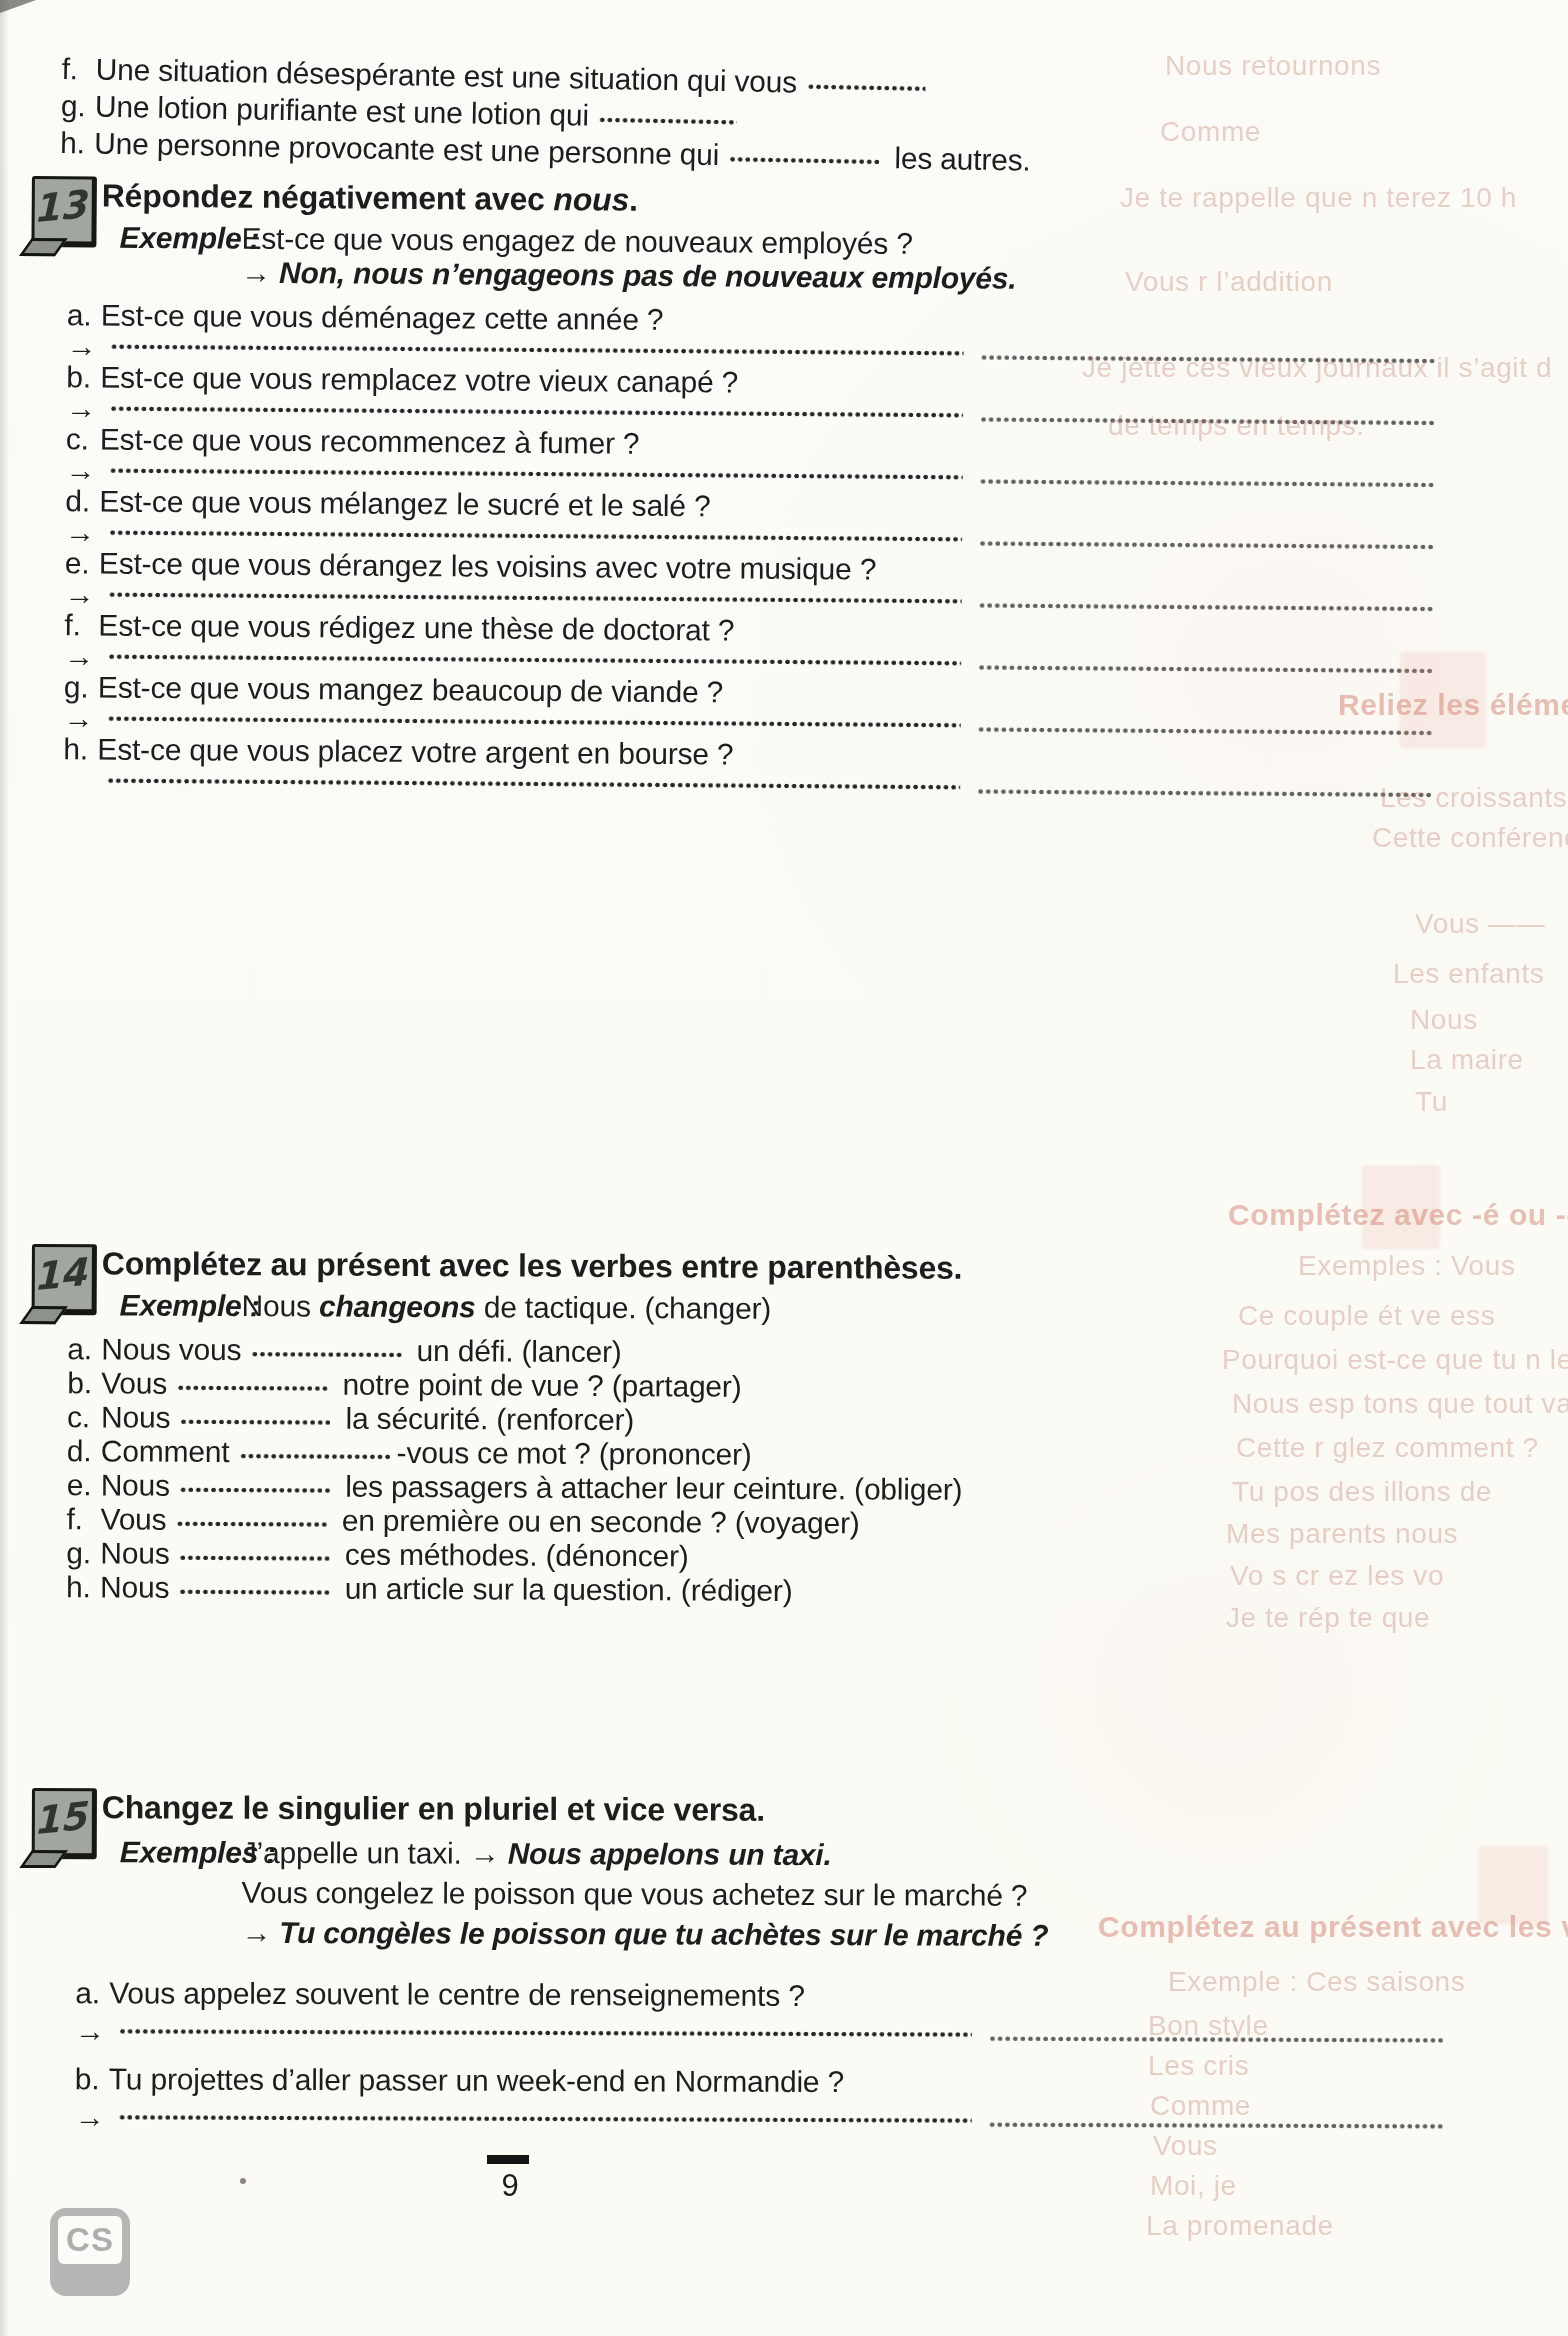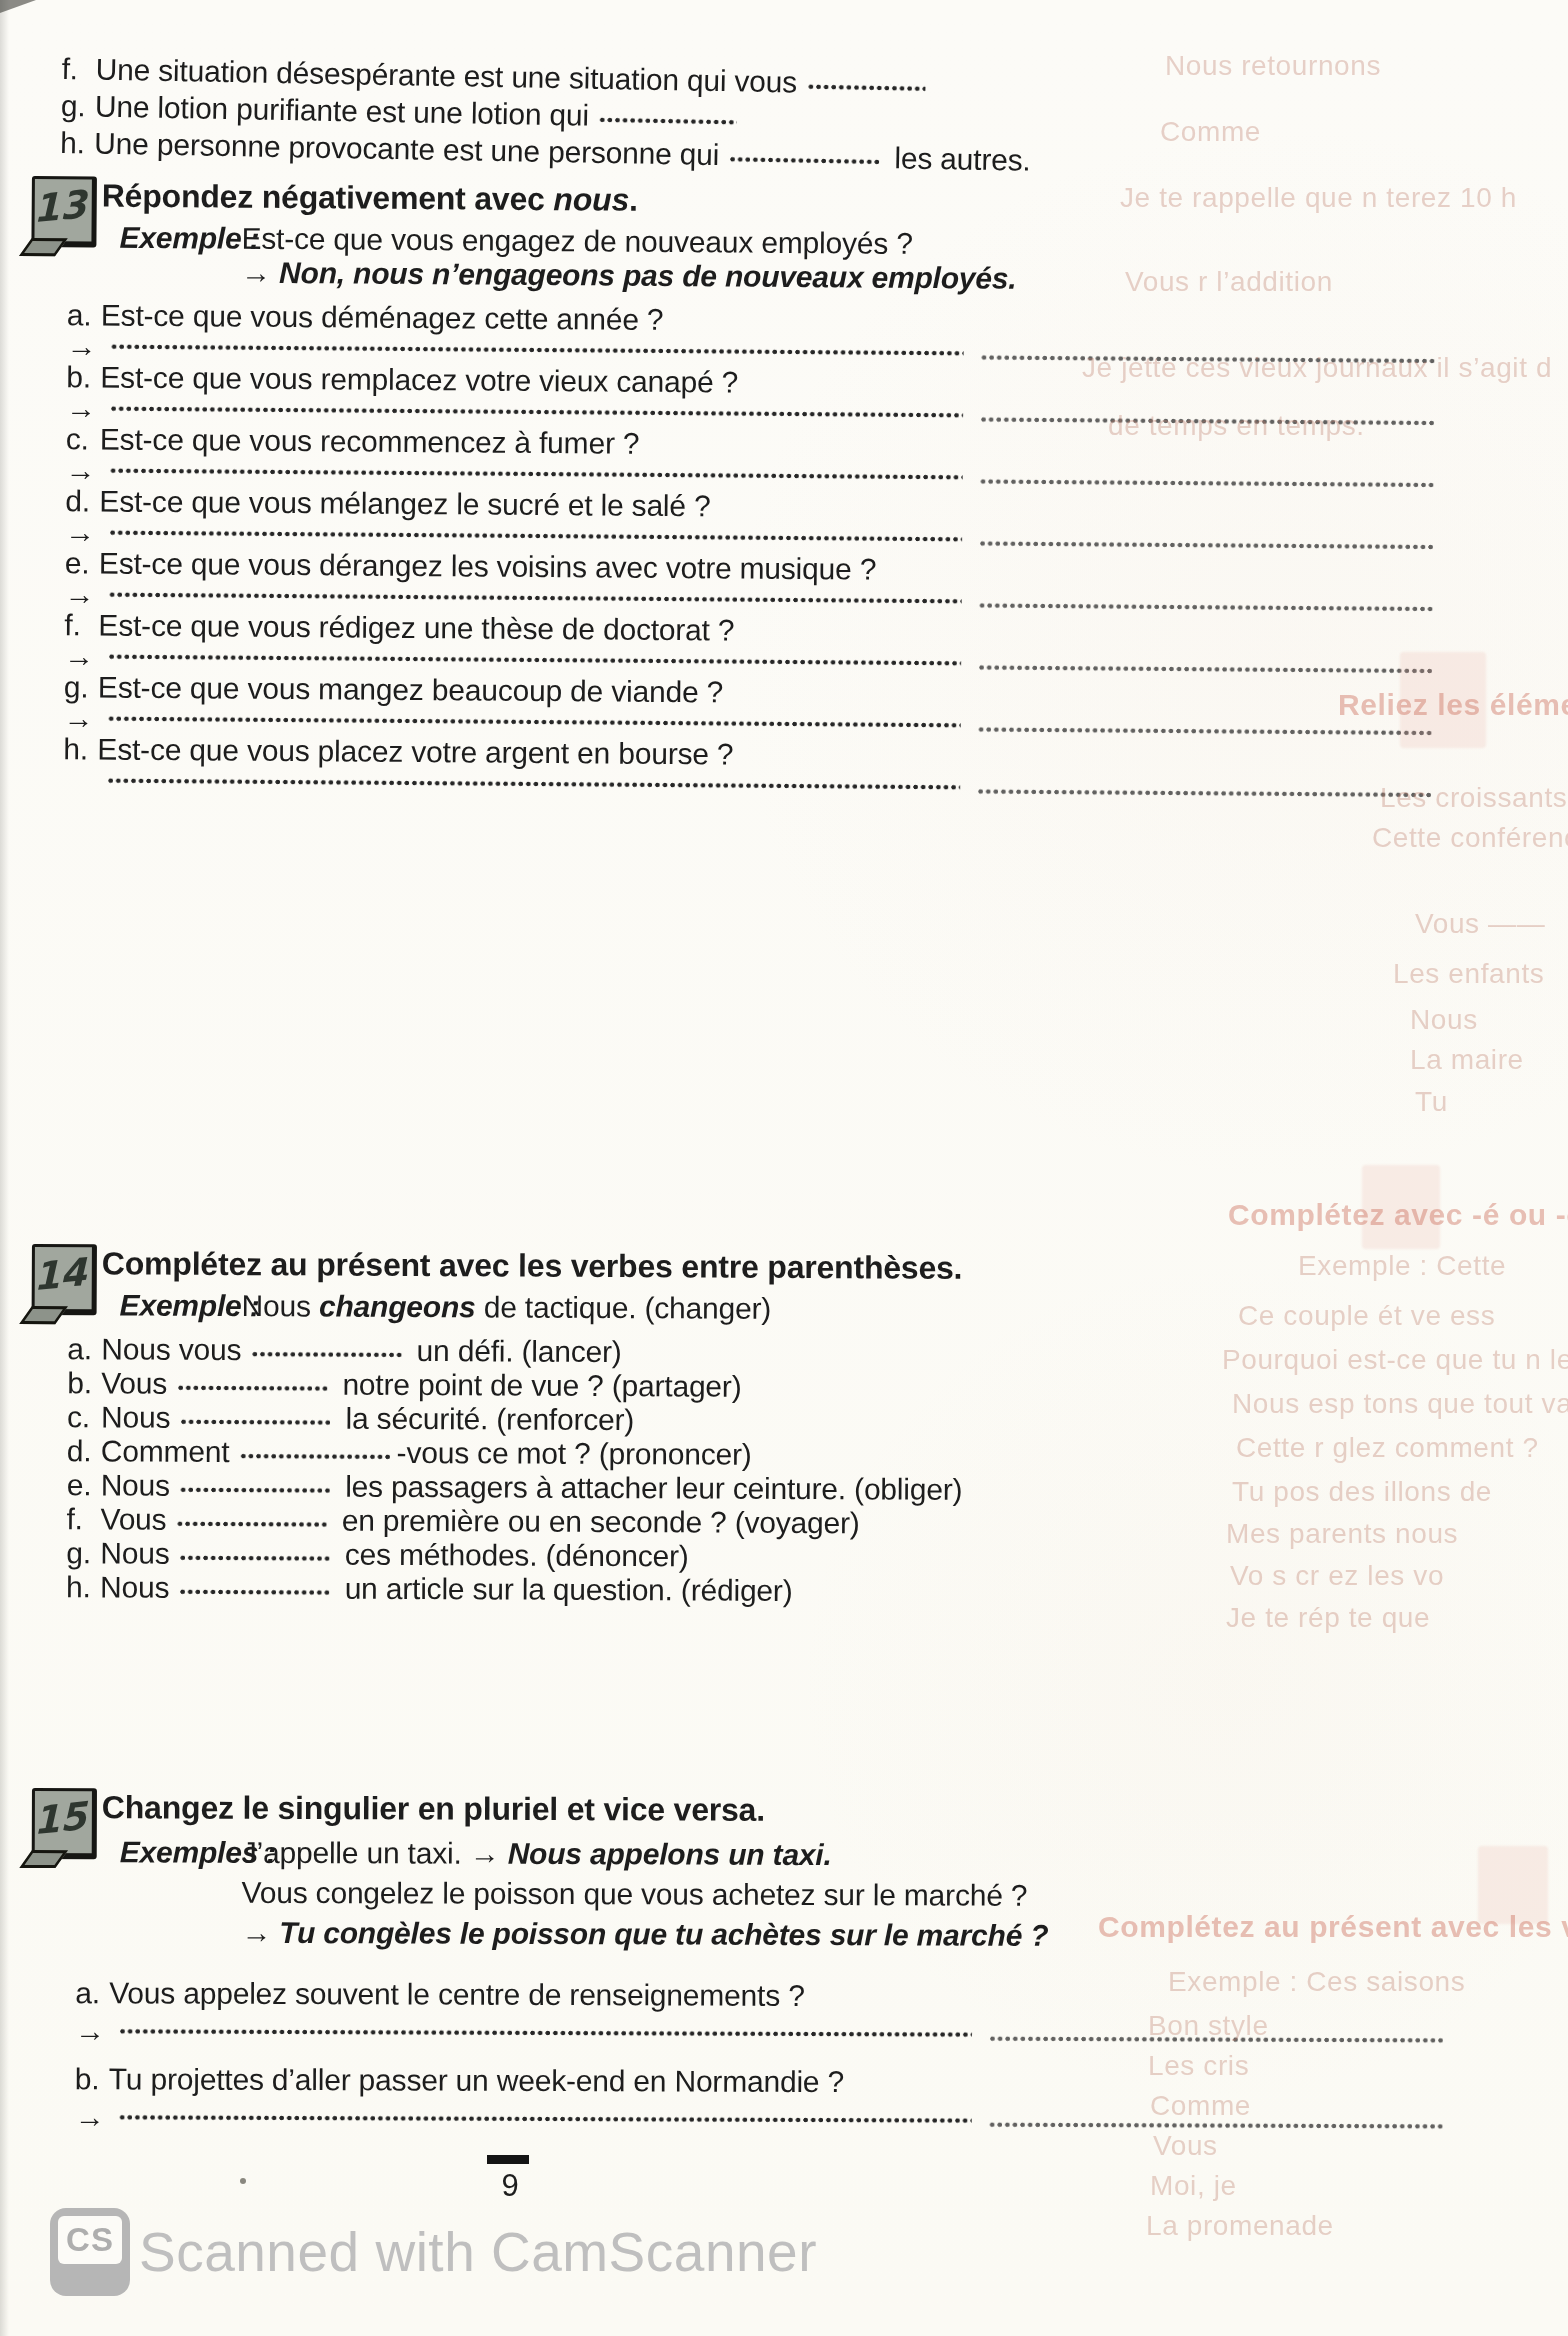--- a/index.html
+++ b/index.html
@@ -240,21 +240,21 @@
       <span class="ghost" style="left: 1108px; top: 382px; margin-top: 28px;">de temps en temps.</span>
       <span class="ghost b" style="left: 1338px; top: 688px;">Reliez les éléments.</span>
       <span class="ghost" style="left: 1380px; top: 782px;">Les croissants</span>
       <span class="ghost" style="left: 1372px; top: 822px;">Cette conférence</span>
       <span class="ghost" style="left: 1415px; top: 908px;">Vous ——</span>
       <span class="ghost" style="left: 1393px; top: 958px;">Les enfants</span>
       <span class="ghost" style="left: 1410px; top: 1004px;">Nous</span>
       <span class="ghost" style="left: 1398px; top: 1044px; margin-left: 12px;">La maire</span>
       <span class="ghost" style="left: 1415px; top: 1086px;">Tu</span>
       <span class="ghost b" style="left: 1228px; top: 1198px;">Complétez avec -é ou -è</span>
-      <span class="ghost" style="left: 1298px; top: 1250px;">Exemple :   Cette</span>
+      <span class="ghost" style="left: 1298px; top: 1250px;">Exemples :   Vous</span>
       <span class="ghost" style="left: 1238px; top: 1300px;">Ce couple ét   ve  ess</span>
       <span class="ghost" style="left: 1222px; top: 1344px;">Pourquoi est-ce que tu n    les pas</span>
       <span class="ghost" style="left: 1232px; top: 1388px;">Nous esp    tons que tout va bien</span>
       <span class="ghost" style="left: 1236px; top: 1432px;">Cette r    glez comment ?</span>
       <span class="ghost" style="left: 1232px; top: 1476px;">Tu pos    des    illons de</span>
       <span class="ghost" style="left: 1226px; top: 1518px;">Mes parents nous</span>
       <span class="ghost" style="left: 1230px; top: 1560px;">Vo s cr ez    les vo</span>
       <span class="ghost" style="left: 1226px; top: 1602px;">Je te rép    te que</span>
       <span class="ghost b" style="left: 1098px; top: 1910px;">Complétez au présent avec les verbes entre parenthèses</span>
       <span class="ghost" style="left: 1168px; top: 1966px;">Exemple :    Ces saisons</span>
@@ -266,15 +266,14 @@
       <span class="ghost" style="left: 1146px; top: 2210px;">La promenade</span>
     </div>
 
   <div class="page-rule"></div>
   <div class="page-num">9</div>
 
   <div class="watermark">
     <div class="cs-logo">
       <div class="cs-win">CS</div>
     </div>
-    <div class="wm-text">Scanned with CamScanner</div>
   </div>
 </div>
 
 </body></html>

